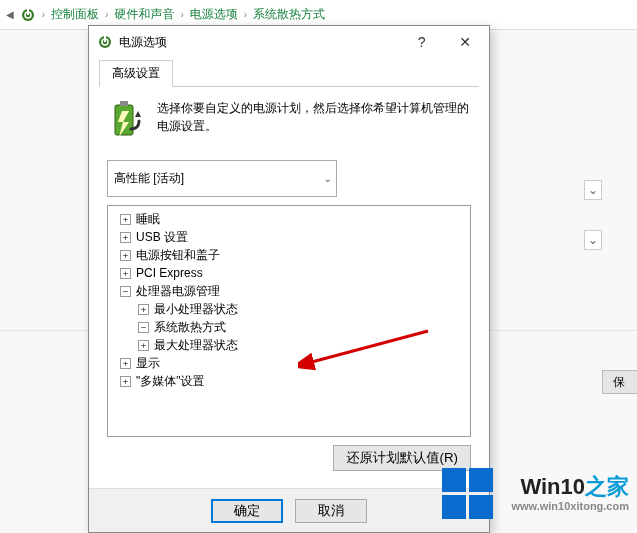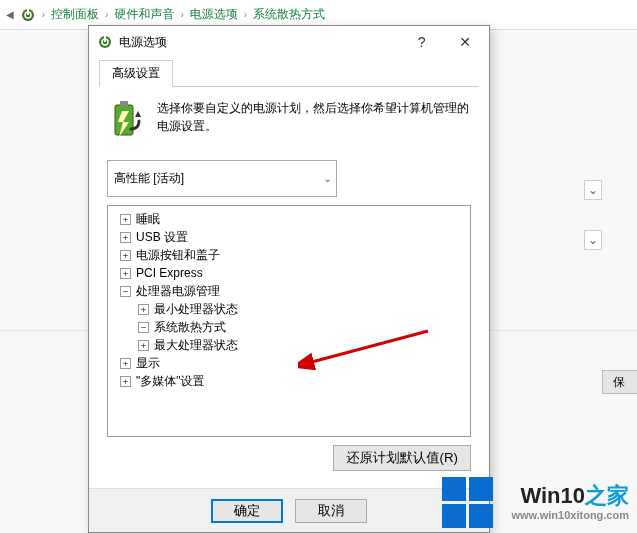--- a/index.html
+++ b/index.html
@@ -198,21 +198,21 @@
       height: 24px;
       border: 1px solid #aaa;
       background: #e6e6e6;
       cursor: pointer;
     }
     .footer button.primary { border: 2px solid #0078d7; }
 
     
     .watermark {
       position: absolute;
-      right: 8px; bottom: 5px;
+      right: 8px; bottom: 14px;
       display: flex; align-items: center;
       gap: 18px;
       pointer-events: none;
     }
     .win-logo {
       display: grid;
       grid-template-columns: 24px 24px;
       grid-template-rows: 24px 24px;
       gap: 3px;
       transform: skewY(0deg);

